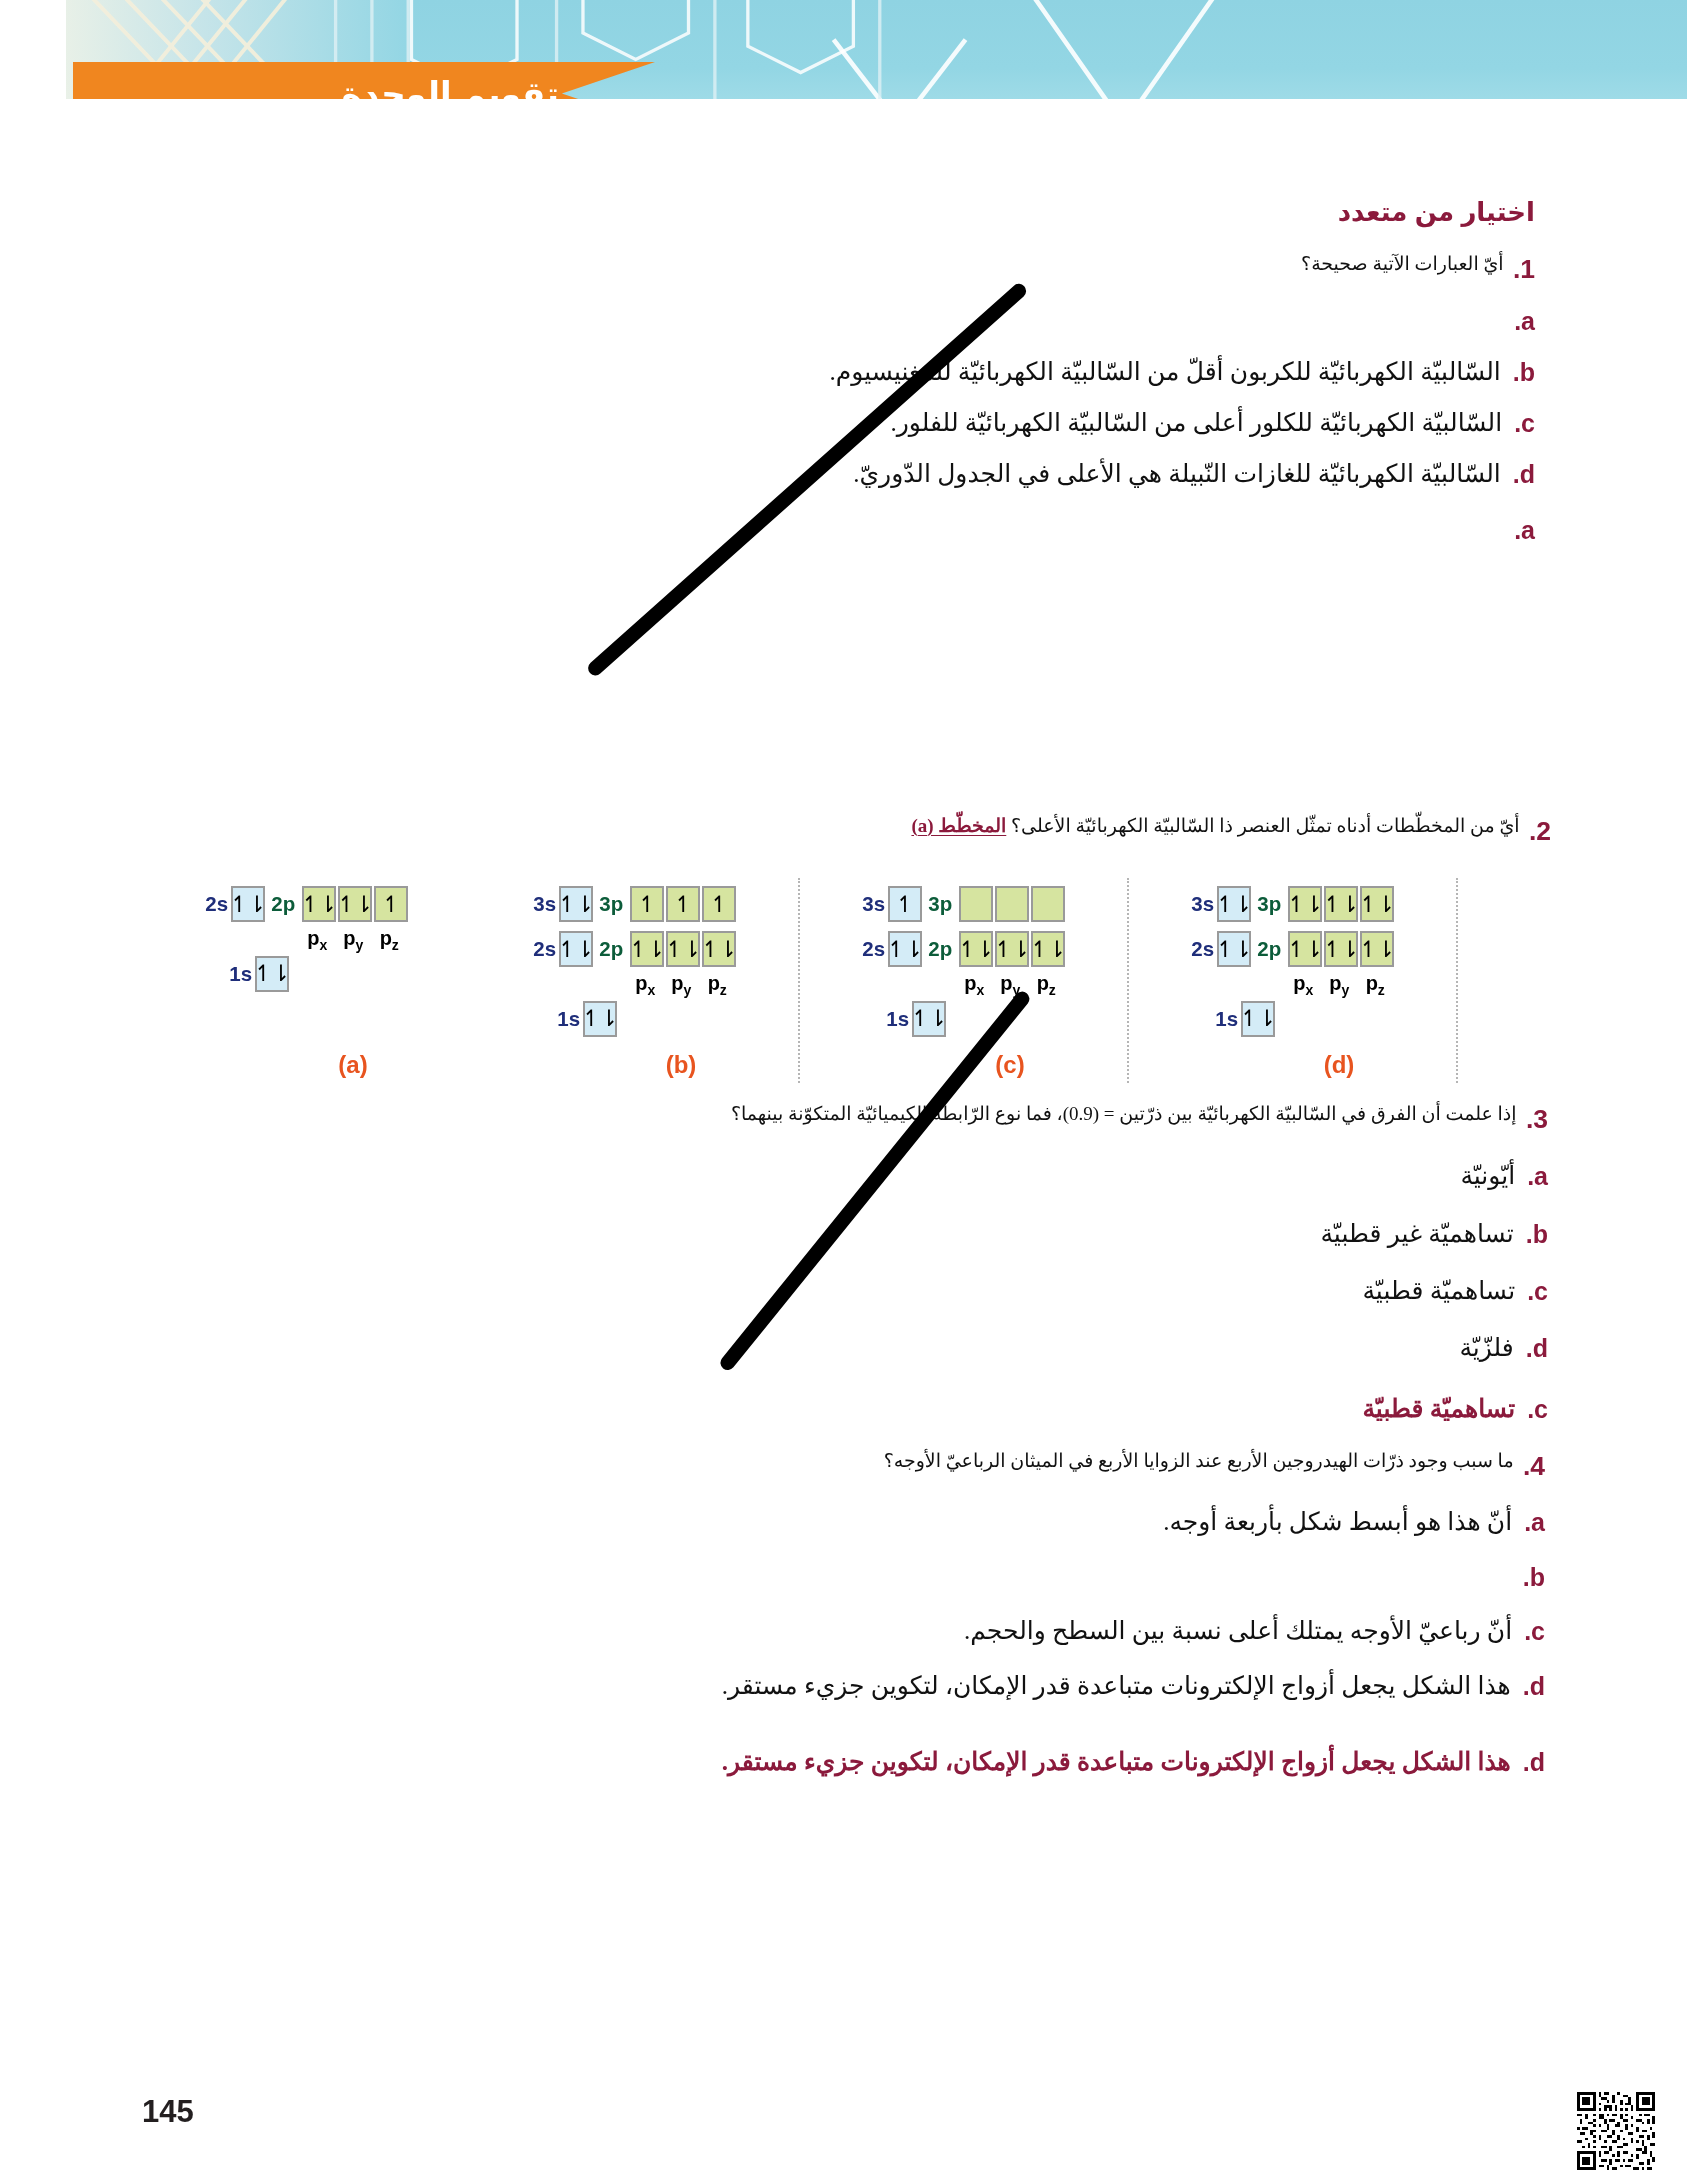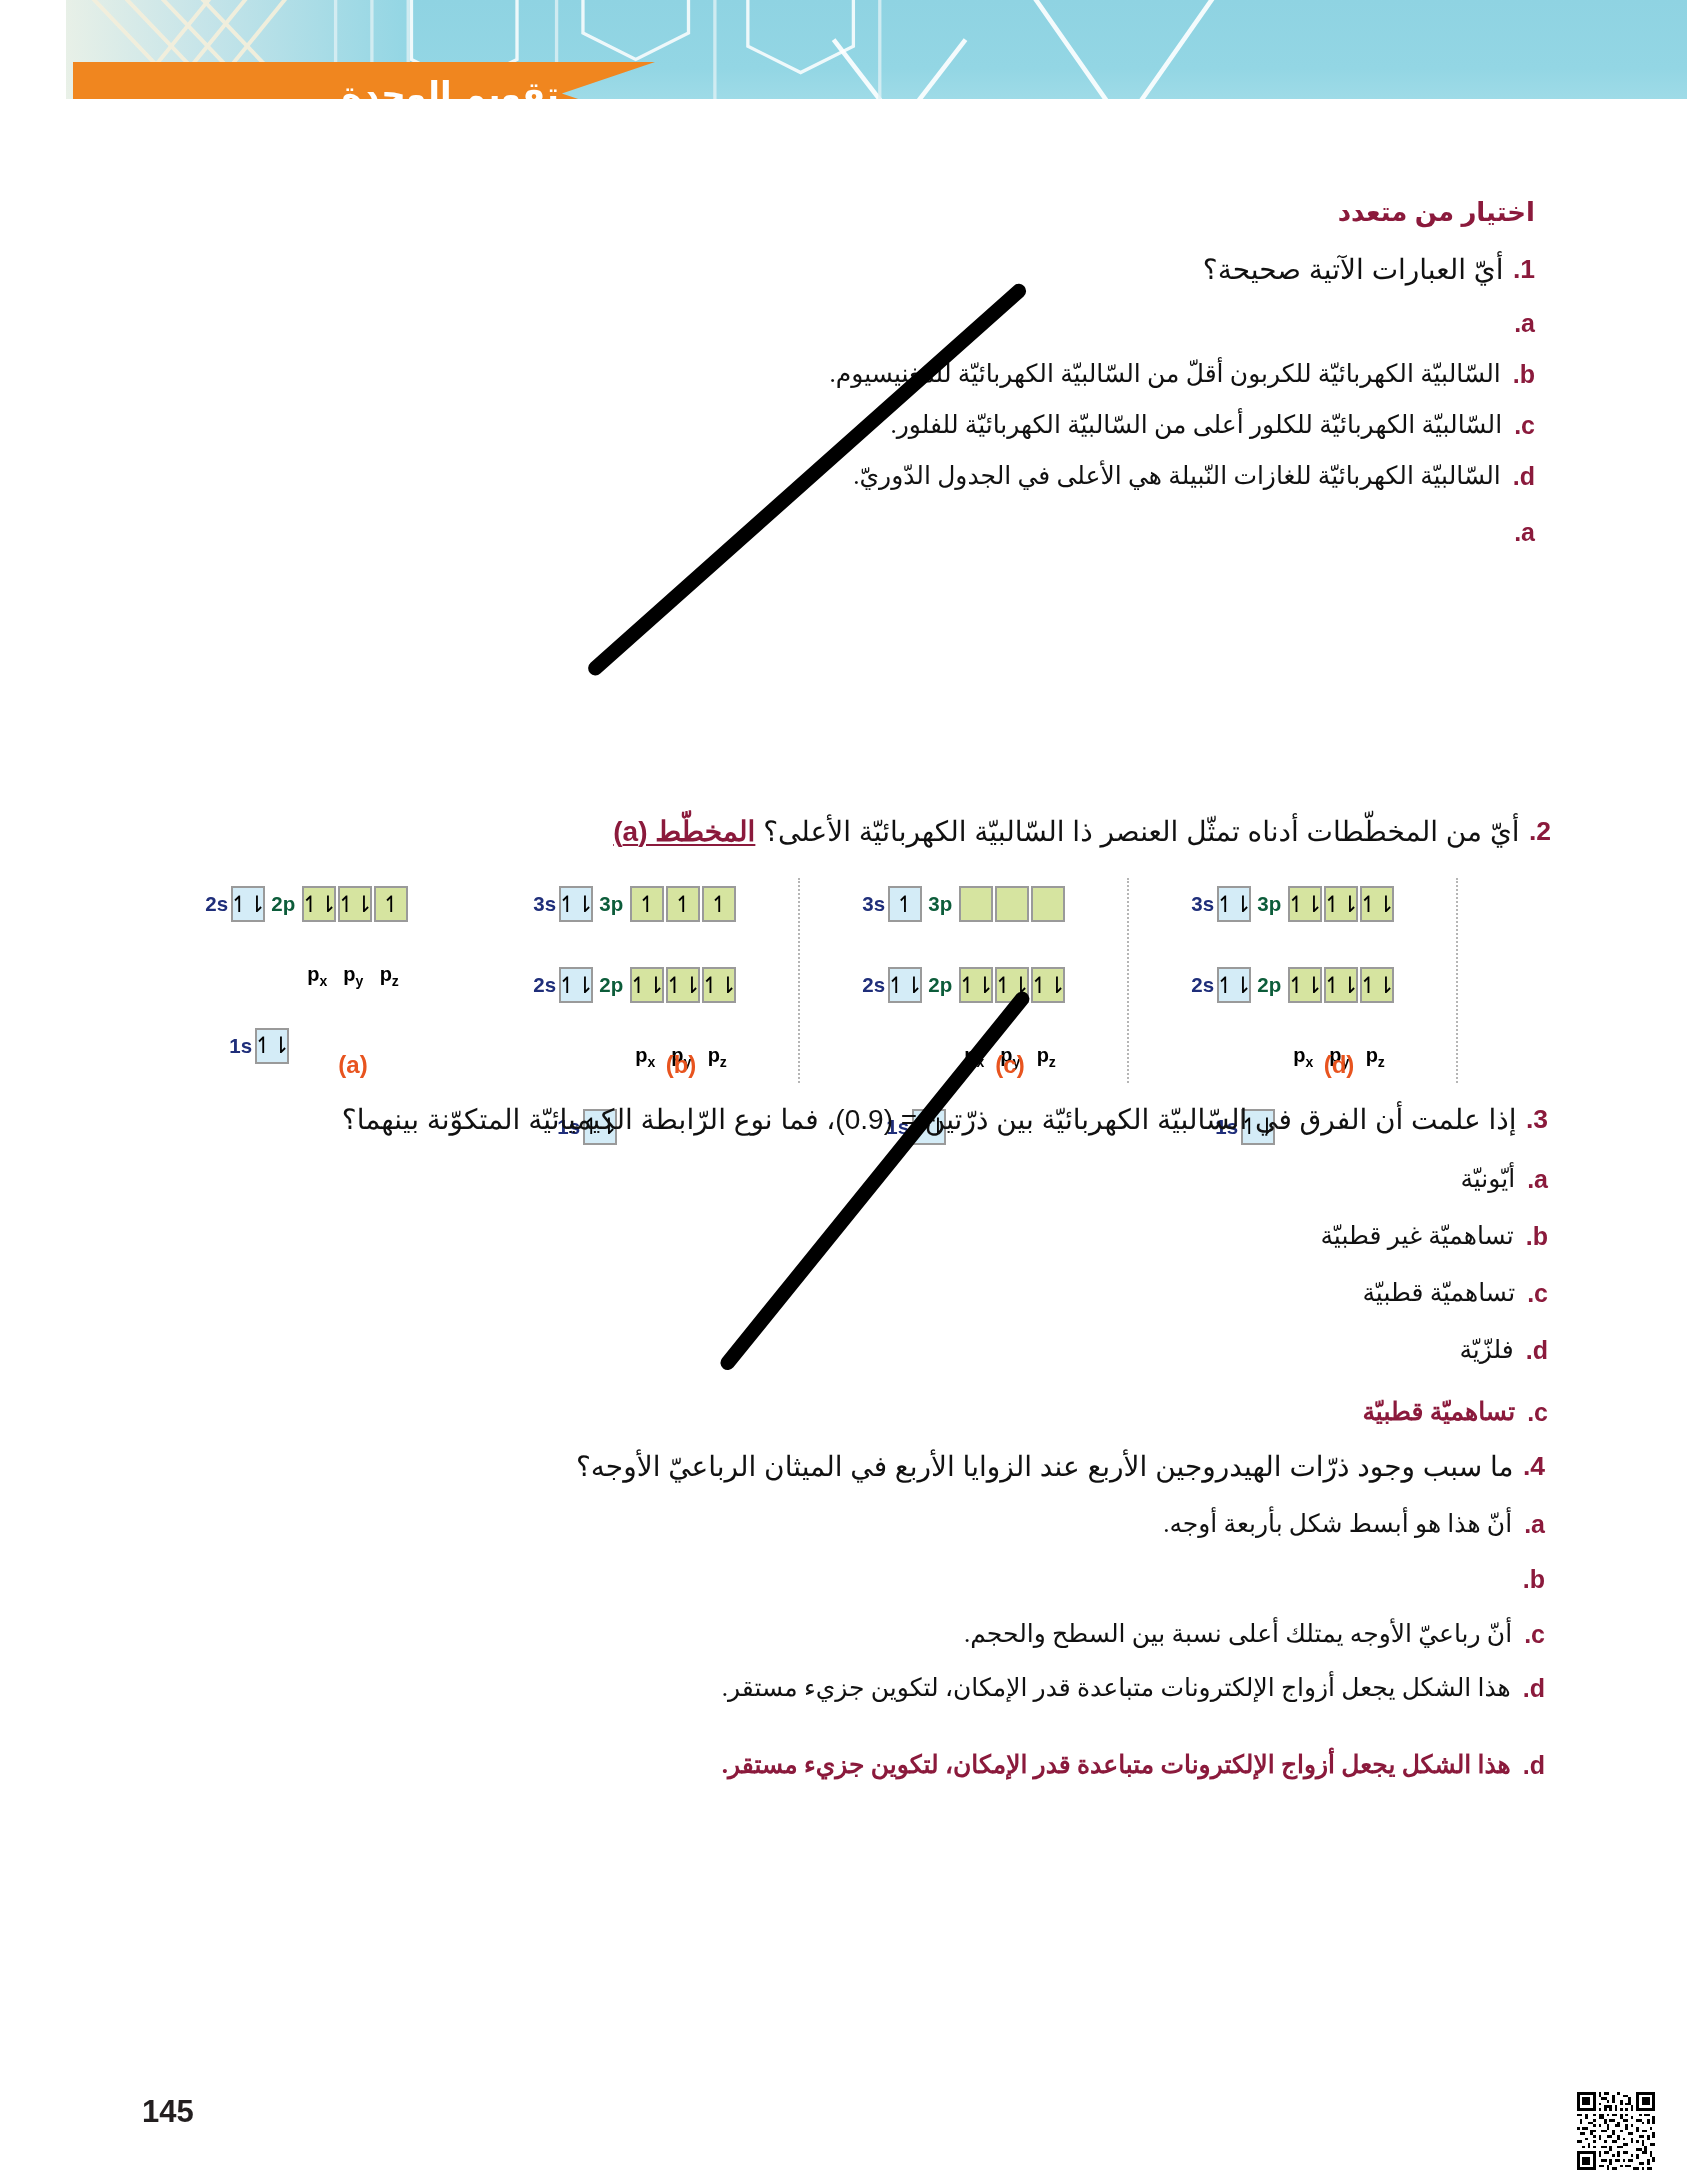--- a/index.html
+++ b/index.html
@@ -91,25 +91,25 @@
   .qnum {
     color: #8b1a3c;
     font-weight: bold;
     font-size: 26.5px;
     flex: 0 0 auto;
     line-height: 1.45;
     padding-left: 9.3px;
     white-space: nowrap;
   }
   .qtext {
-    font-size: 28px;
+    font-size: 19px;
     color: #111111;
     line-height: 1.45;
     text-align: justify;
-    font-family: Liberation Sans, sans-serif;
+    font-family: Liberation Serif, serif;
   }
   .qtext .ans-inline {
     color: #8b1a3c;
     font-weight: bold;
     text-decoration: underline;
     text-underline-offset: 3.3px;
   }
 
   .opt {
     display: flex;
@@ -163,21 +163,20 @@
   }
   .orb-panel + .orb-panel {
     border-right: 2.6px dotted #b5b5b5;
   }
   .orb-rows {
     direction: ltr;
     display: flex;
     flex-direction: column;
     align-items: flex-start;
     padding-top: 5.3px;
-    gap: 36px;
   }
   .orb-row {
     display: flex;
     flex-direction: row;
     align-items: center;
     height: 41px;
     margin-bottom: 4px;
   }
   .orb-row.indent1 { padding-left: 24px; }
   .orb-lbl {

